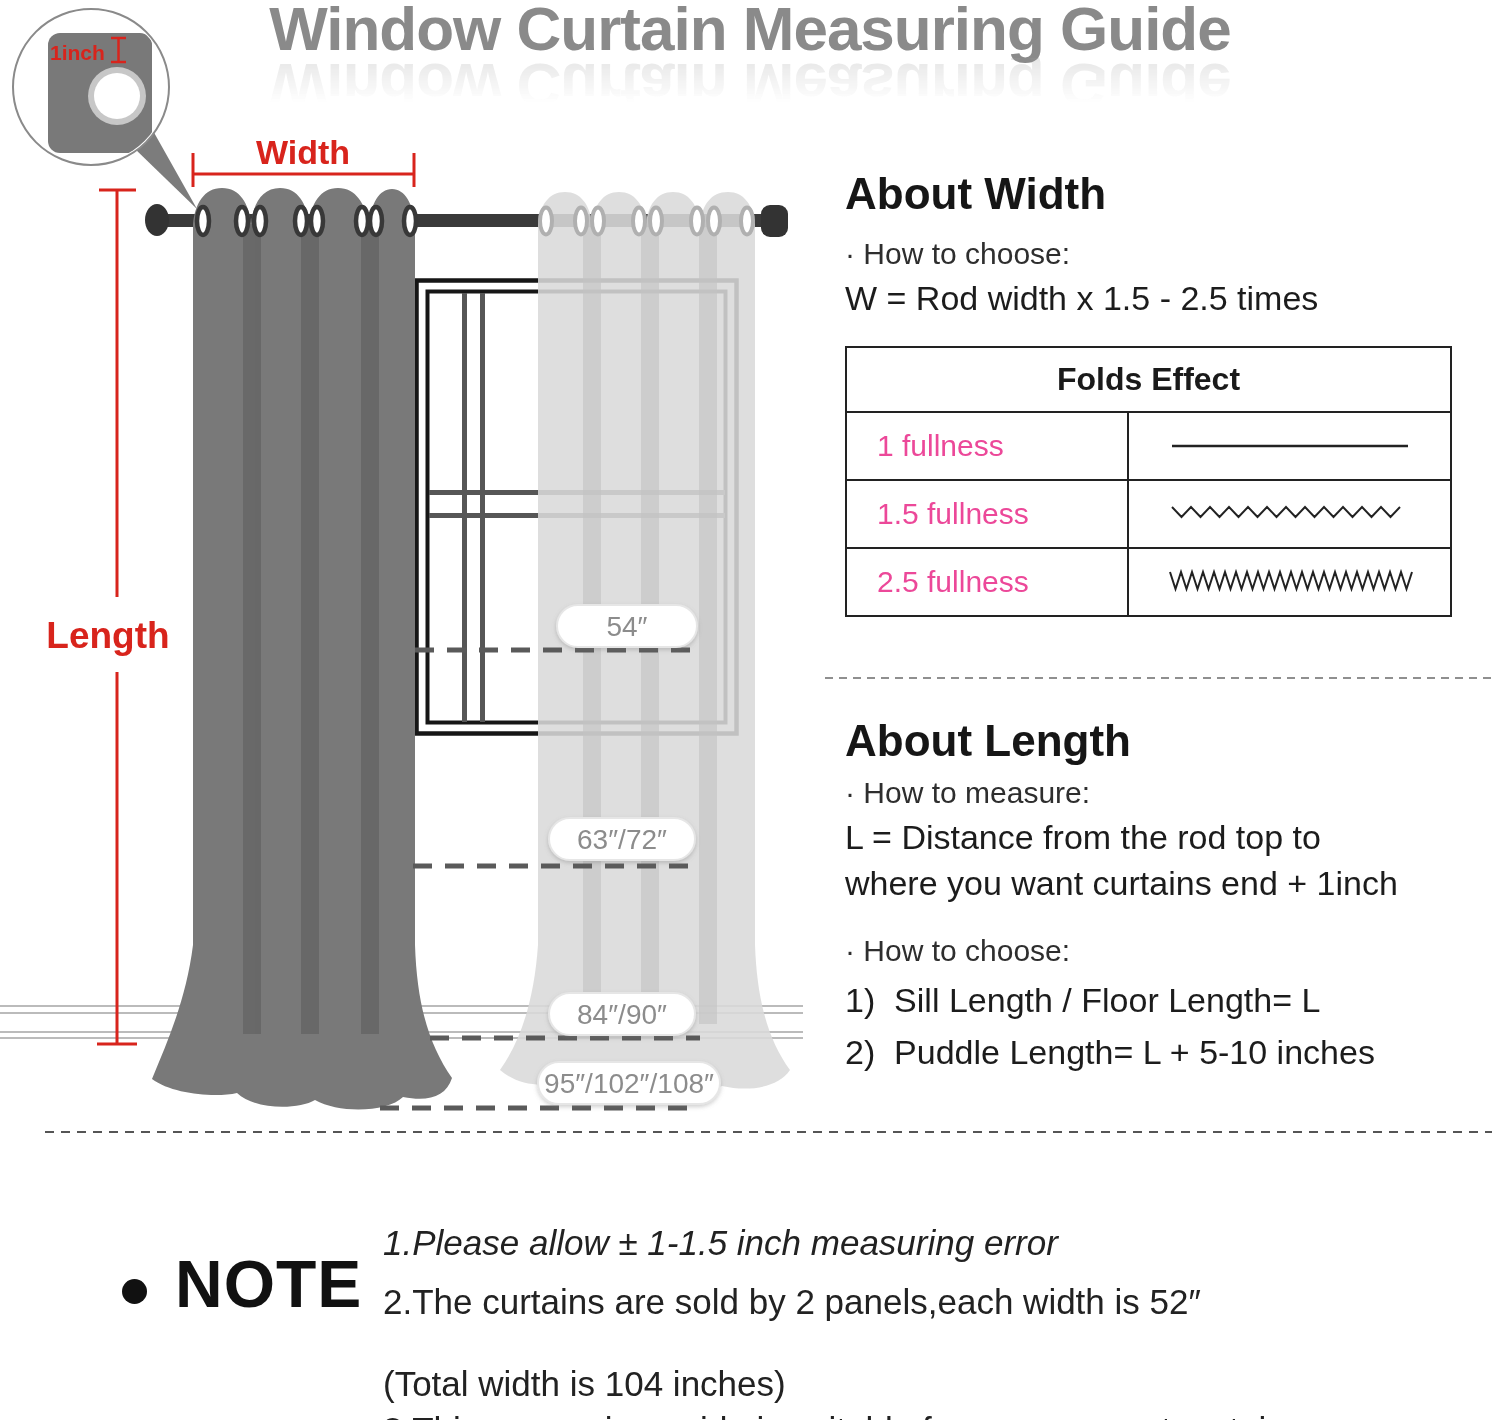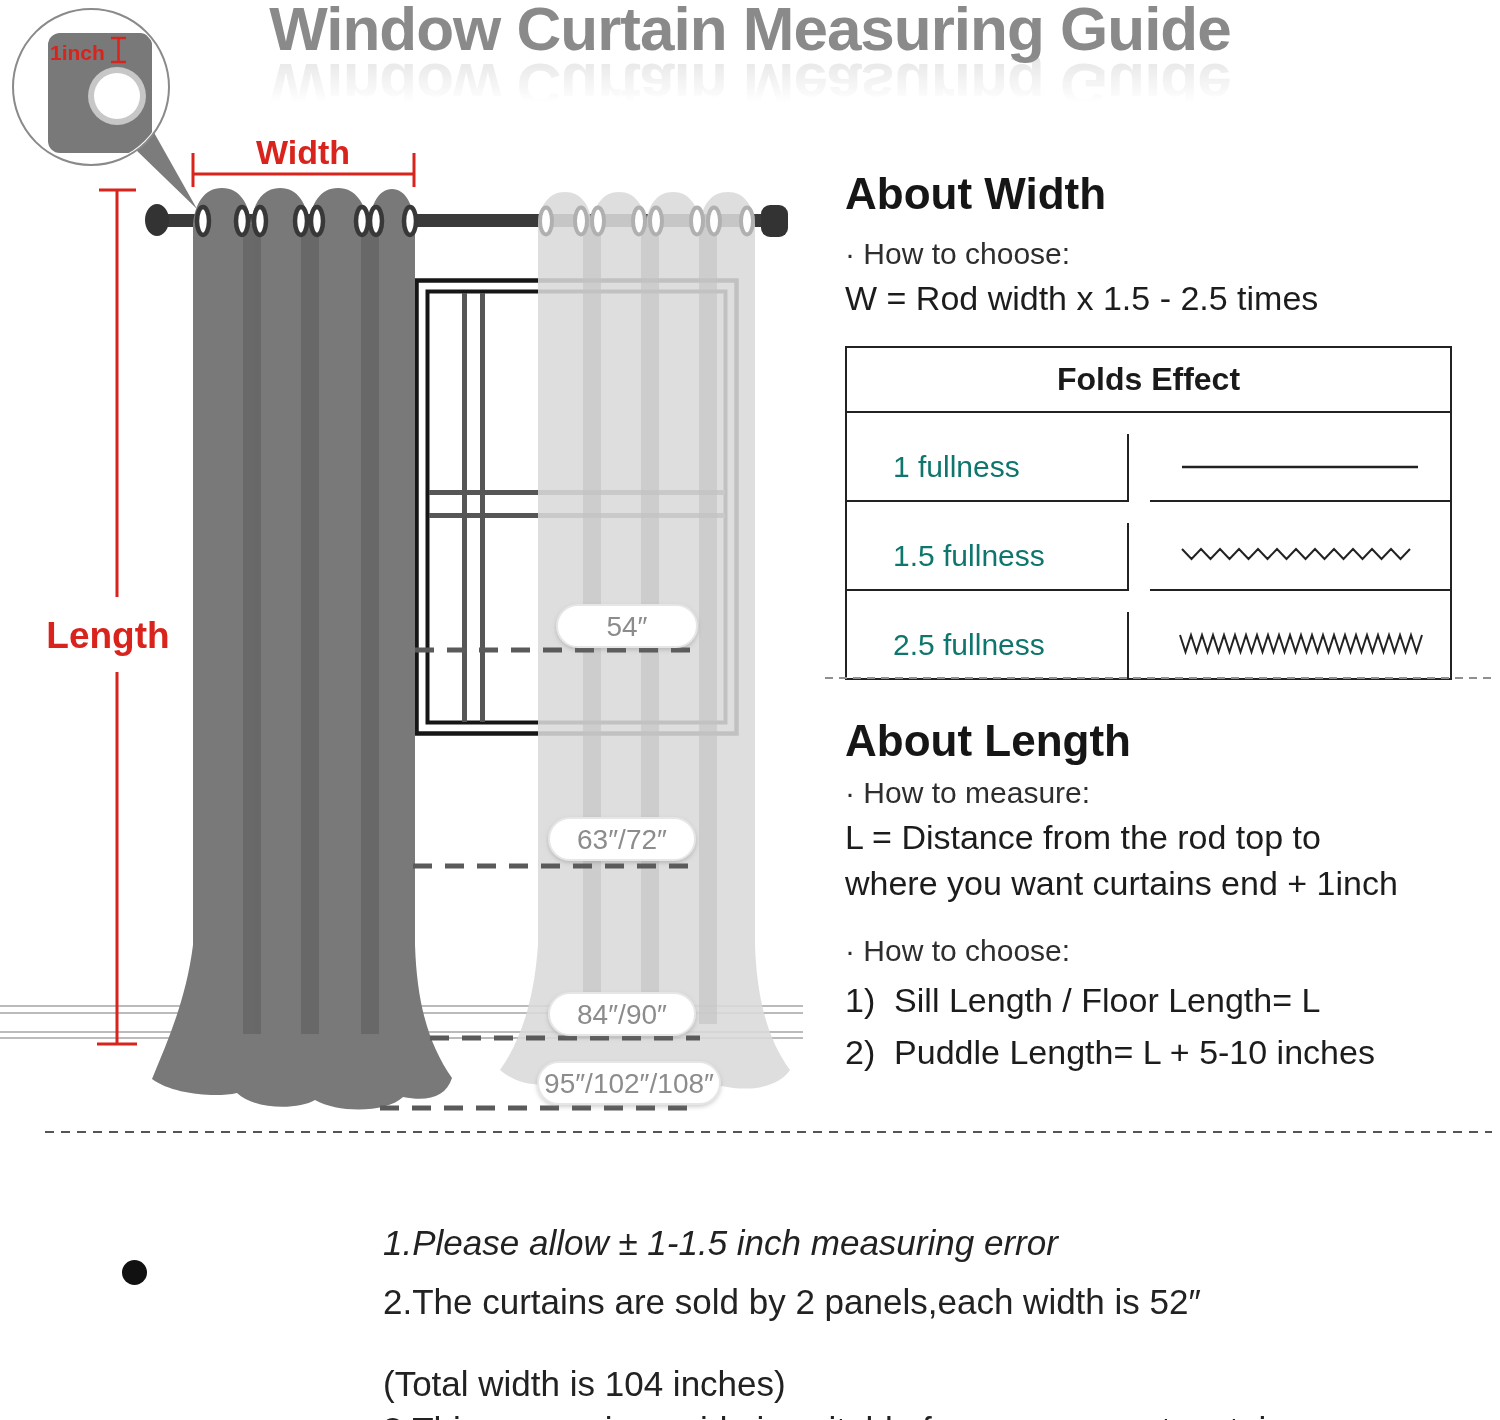--- a/index.html
+++ b/index.html
@@ -12,24 +12,24 @@
      font-size:62px;font-weight:700;letter-spacing:-1px;color:#9a9a9a;line-height:66px;
      transform:scaleY(-1);opacity:.30;height:60px;overflow:hidden;
      -webkit-mask-image:linear-gradient(to top, rgba(0,0,0,.8), transparent 75%);
      mask-image:linear-gradient(to top, rgba(0,0,0,.8), transparent 75%);}
   
   .col-right{position:absolute;left:845px;top:168px;width:660px;}
   .sec-head{margin:0;font-size:44px;font-weight:700;color:#161616;line-height:52px;}
   .bullet-line{margin:14px 0 0 0;font-size:30px;color:#2e2e2e;line-height:40px;}
   .formula{margin:2px 0 0 0;font-size:34px;font-weight:500;color:#1c1c1c;line-height:44px;white-space:pre-wrap;}
   .folds-table{margin-top:26px;width:603px;border:2.5px solid #222;display:grid;
-     grid-template-columns:282px 1fr;grid-auto-rows:auto;gap:21px;}
+     grid-template-columns:282px 1fr;grid-auto-rows:auto;}
   .ft-header{grid-column:1 / span 2;height:63px;display:flex;align-items:center;justify-content:center;
      font-size:32px;font-weight:600;color:#1a1a1a;border-bottom:2.5px solid #222;}
-  .ft-label{height:66px;display:flex;align-items:center;padding-left:46px;font-size:30px;color:#0f766e;
+  .ft-label{height:66px;display:flex;align-items:center;padding-left:30px;font-size:30px;color:#ec4899;
      border-right:2.5px solid #222;border-bottom:2.5px solid #222;}
   .ft-fold{height:66px;display:flex;align-items:center;justify-content:center;border-bottom:2.5px solid #222;}
   .ft-label.last, .ft-fold.last{border-bottom:none;text-align:center;}
   .dash-div{position:absolute;height:2px;
      background:repeating-linear-gradient(90deg,#8f8f8f 0 8px, transparent 8px 14px);}
   #divider-right{left:825px;top:677px;width:672px;}
   #divider-bottom{left:45px;top:1131px;width:1447px;
      background:repeating-linear-gradient(90deg,#555 0 9px, transparent 9px 16px);}
   .len-block{position:absolute;left:845px;top:715px;width:660px;}
   .opt-line{margin:6px 0 0 0;font-size:34px;font-weight:500;color:#1c1c1c;line-height:46px;white-space:pre-wrap;}
@@ -250,19 +250,20 @@
     <p class="formula">where you want curtains end + 1inch</p>
     <p class="bullet-line mt-choose">· How to choose:</p>
     <p class="opt-line">1)  Sill Length / Floor Length= L</p>
     <p class="opt-line">2)  Puddle Length= L + 5-10 inches</p>
   </div>
 
   <div id="divider-bottom" class="dash-div"></div>
 
   <div class="note-head">
     <span class="note-dot"></span>
+    <span class="note-word">NOTE</span>
   </div>
   <p class="note-item" id="note-1">1.Please allow ± 1-1.5 inch measuring error</p>
   <p class="note-item" id="note-2">2.The curtains are sold by 2 panels,each width is 52″</p>
   <p class="note-item" id="note-2b">(Total width is 104 inches)</p>
   <p class="note-item" id="note-3">3.This measuring guide is suitable for our grommet curtains</p>
 
 </div>
 
 </body></html>

